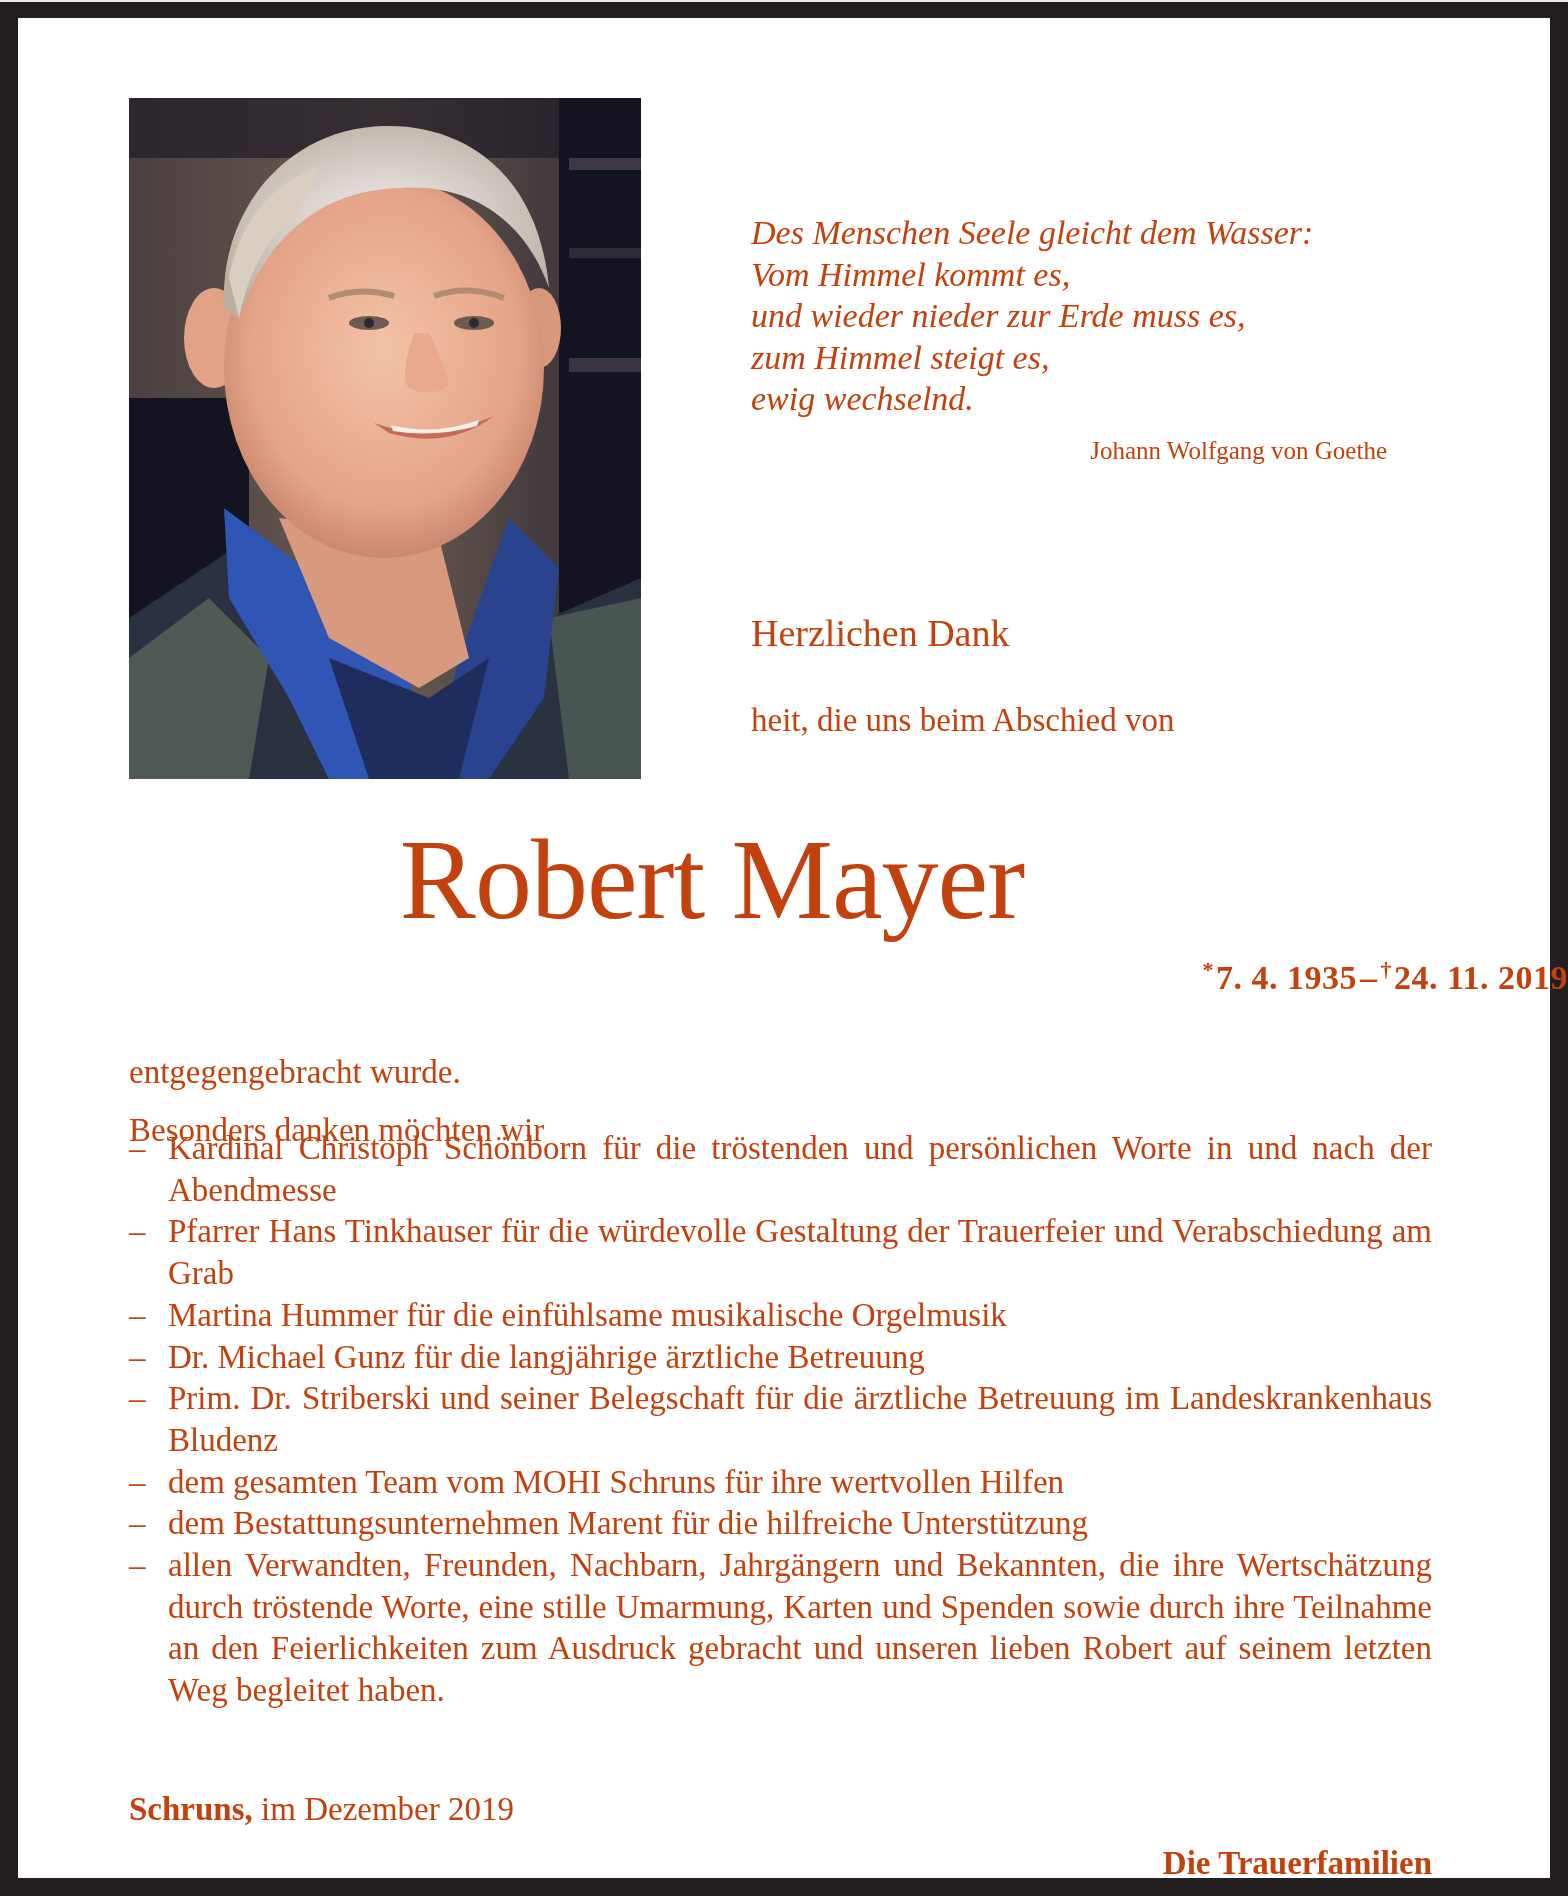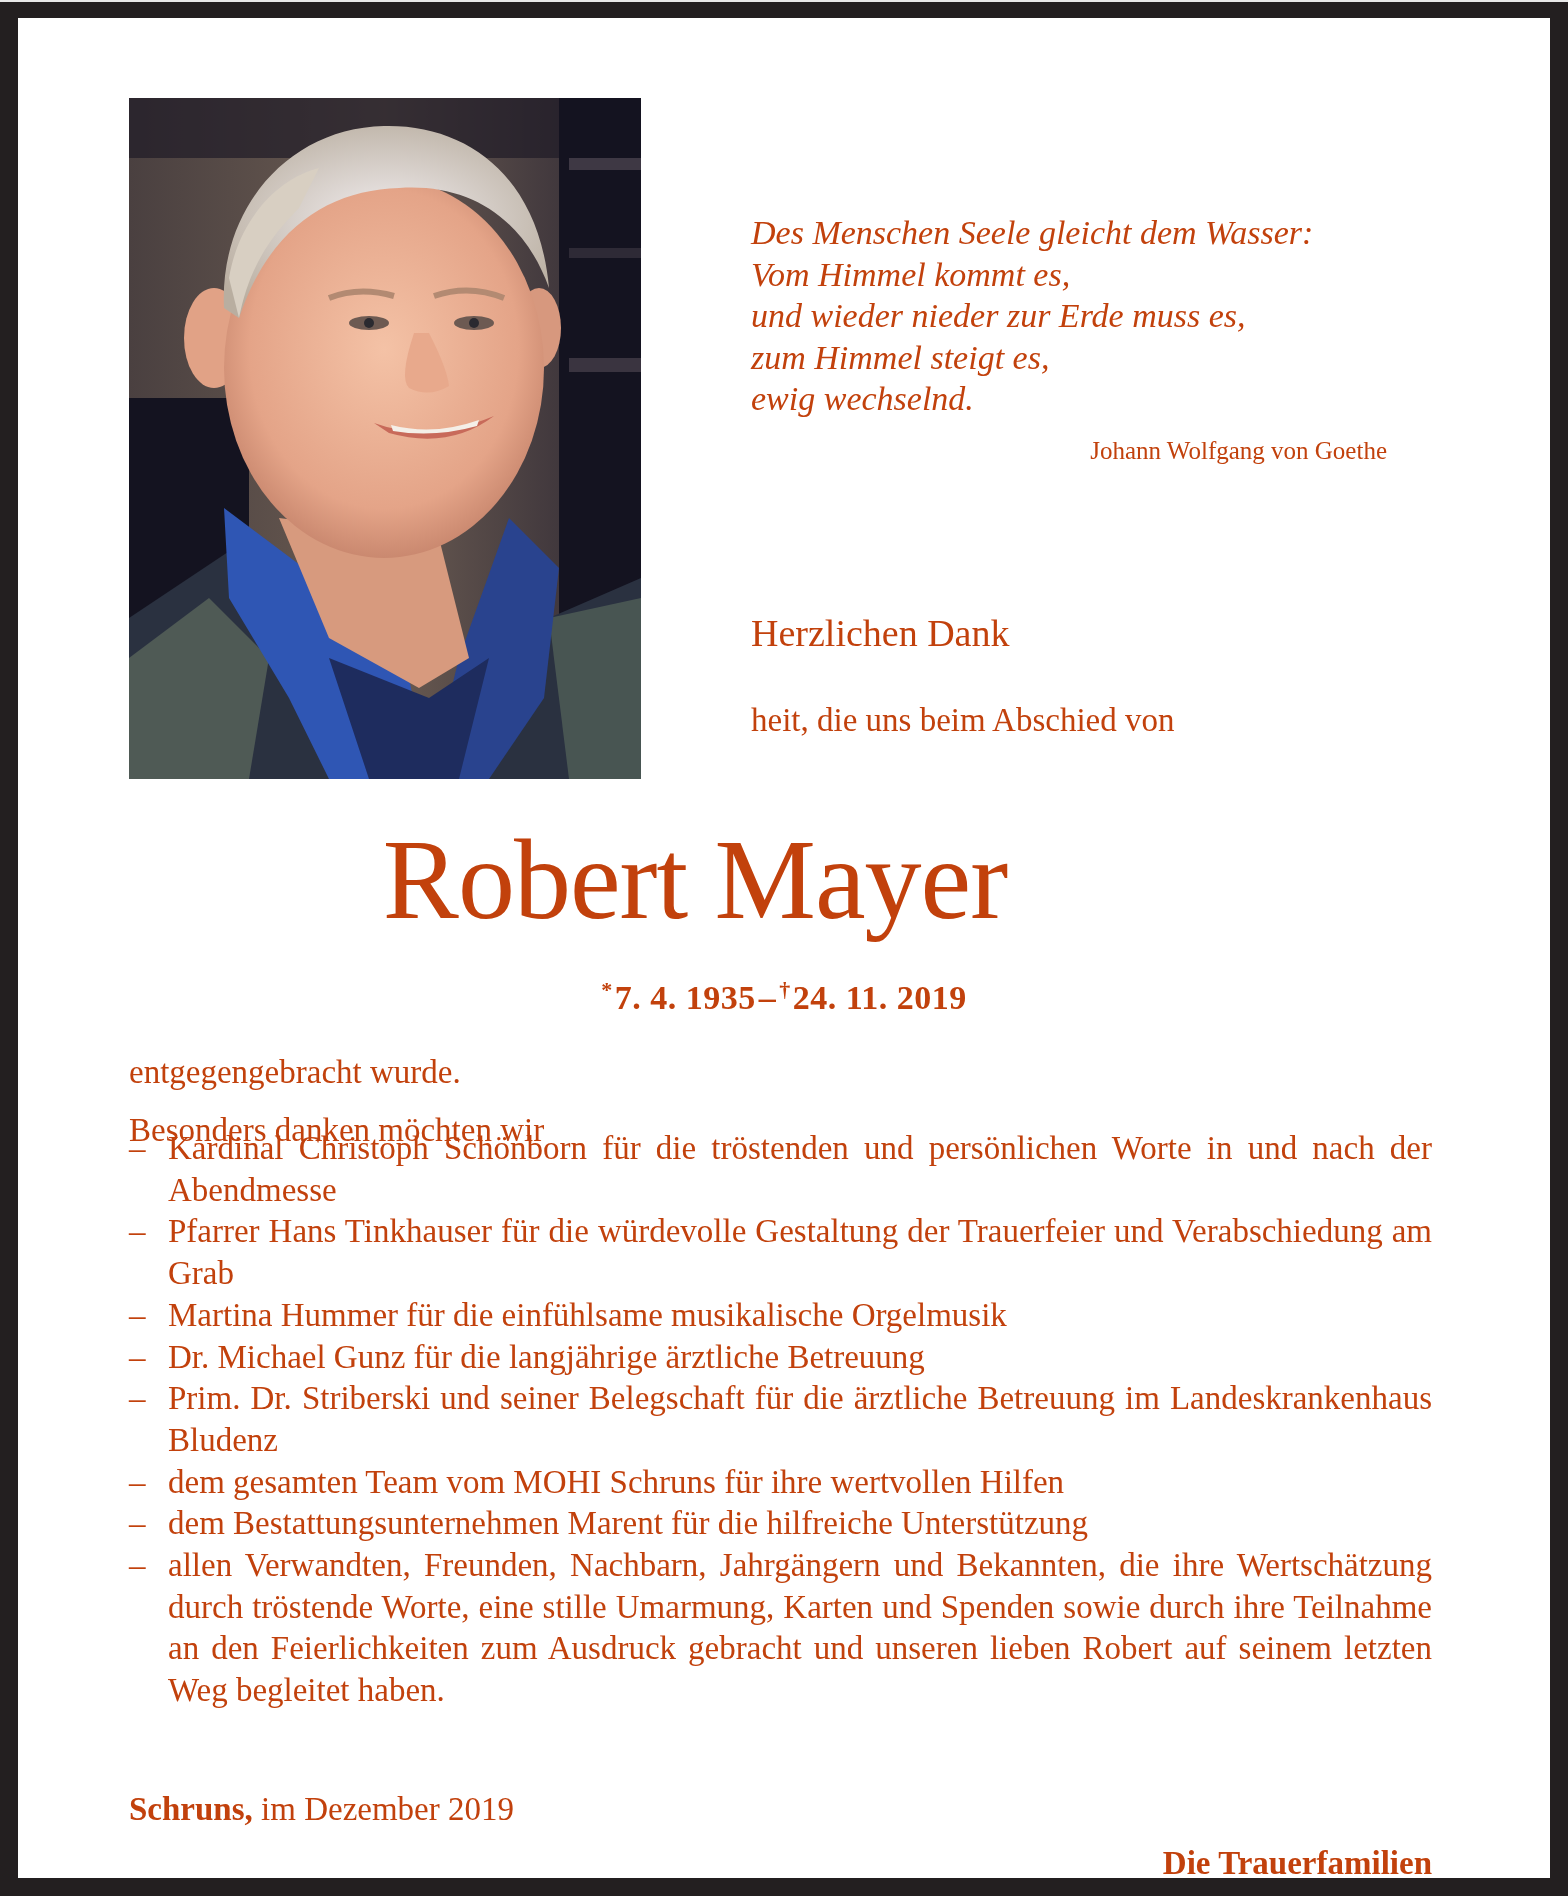--- a/index.html
+++ b/index.html
@@ -19,23 +19,23 @@
     .quote { position: absolute; left: 751px; top: 212px; width: 690px; font-style: italic; font-size: 34px; line-height: 41.5px; }
     .quote div { white-space: nowrap; }
     .quote-author { position: absolute; right: 181px; top: 436px; font-size: 25px; line-height: 30px; }
 
     .thanks-title { position: absolute; left: 751px; top: 610px; font-size: 38px; line-height: 46px; }
     .thanks-text { position: absolute; left: 751px; top: 700px; width: 681px; font-size: 33px; line-height: 41px; text-align: justify; text-align-last: left; }
     .thanks-text .line1 { display: block; text-align: justify; text-align-last: justify; white-space: nowrap; }
     .thanks-text .line1 span { display: inline; }
     .thanks-text .line2 { display: block; white-space: nowrap; }
 
-    .name { position: absolute; left: 0; width: 1396px; top: 820px; text-align: center; font-size: 114px; line-height: 120px; letter-spacing: -1px; padding-left: 0; }
+    .name { position: absolute; left: 0; width: 1396px; top: 820px; text-align: center; font-size: 114px; line-height: 120px; letter-spacing: -1px; padding-left: 17px; }
     .name span { display: inline-block; transform: translateX(-3px); }
-    .dates { position: absolute; left: 0; width: 1568px; top: 950px; text-align: center; font-size: 34px; line-height: 40px; font-weight: bold; letter-spacing: 0.5px; margin-top: 20px; }
+    .dates { position: absolute; left: 0; width: 1568px; top: 950px; text-align: right; font-size: 34px; line-height: 40px; font-weight: bold; letter-spacing: 0.5px; }
     .dates sup { font-size: 22px; vertical-align: 12px; font-weight: bold; margin-right: 2px; }
     .dates .sep { margin: 0 3px; }
 
     .body-text { position: absolute; left: 129px; width: 1303px; font-size: 33px; line-height: 41.7px; margin-top: 35px; }
     .p1 { top: 1017px; }
     .p2 { top: 1075px; }
     .list { position: absolute; left: 129px; top: 1128px; width: 1303px; font-size: 33px; line-height: 41.7px; margin: 0; padding: 0; list-style: none; }
     .list li { position: relative; padding-left: 39px; text-align: justify; text-align-last: left; }
     .list li .dash { position: absolute; left: 0; top: 0; width: 22px; }
 

